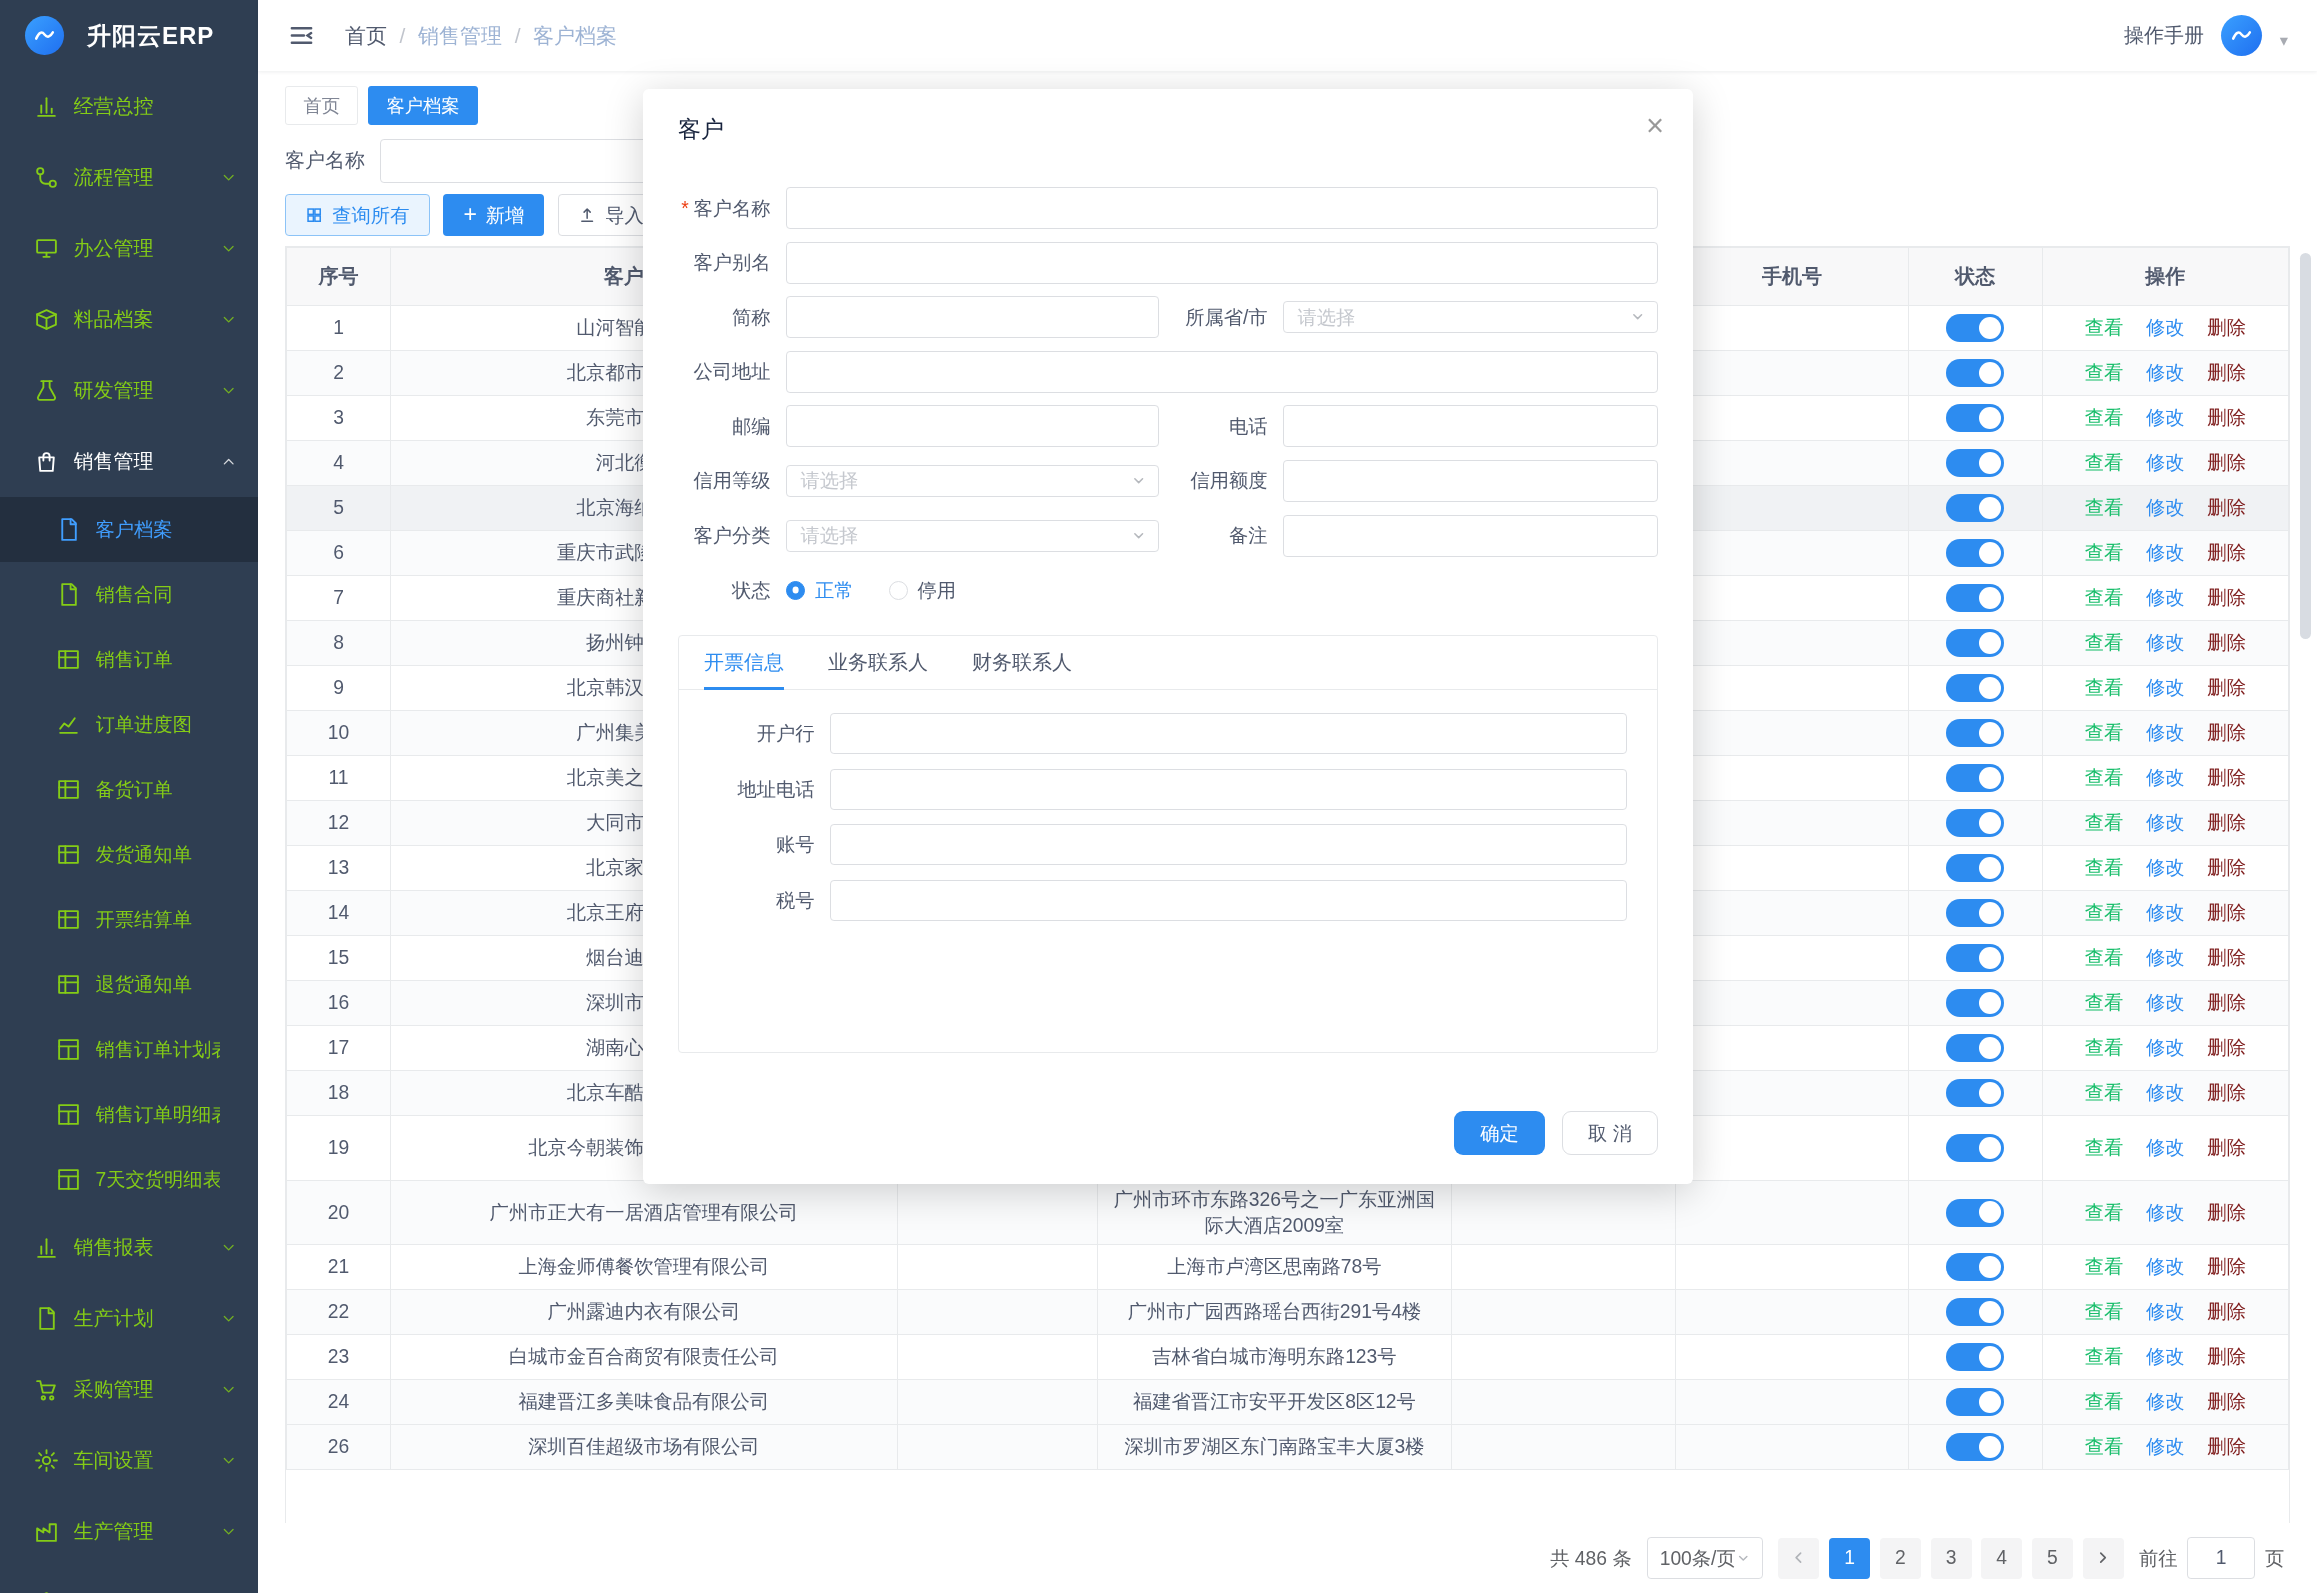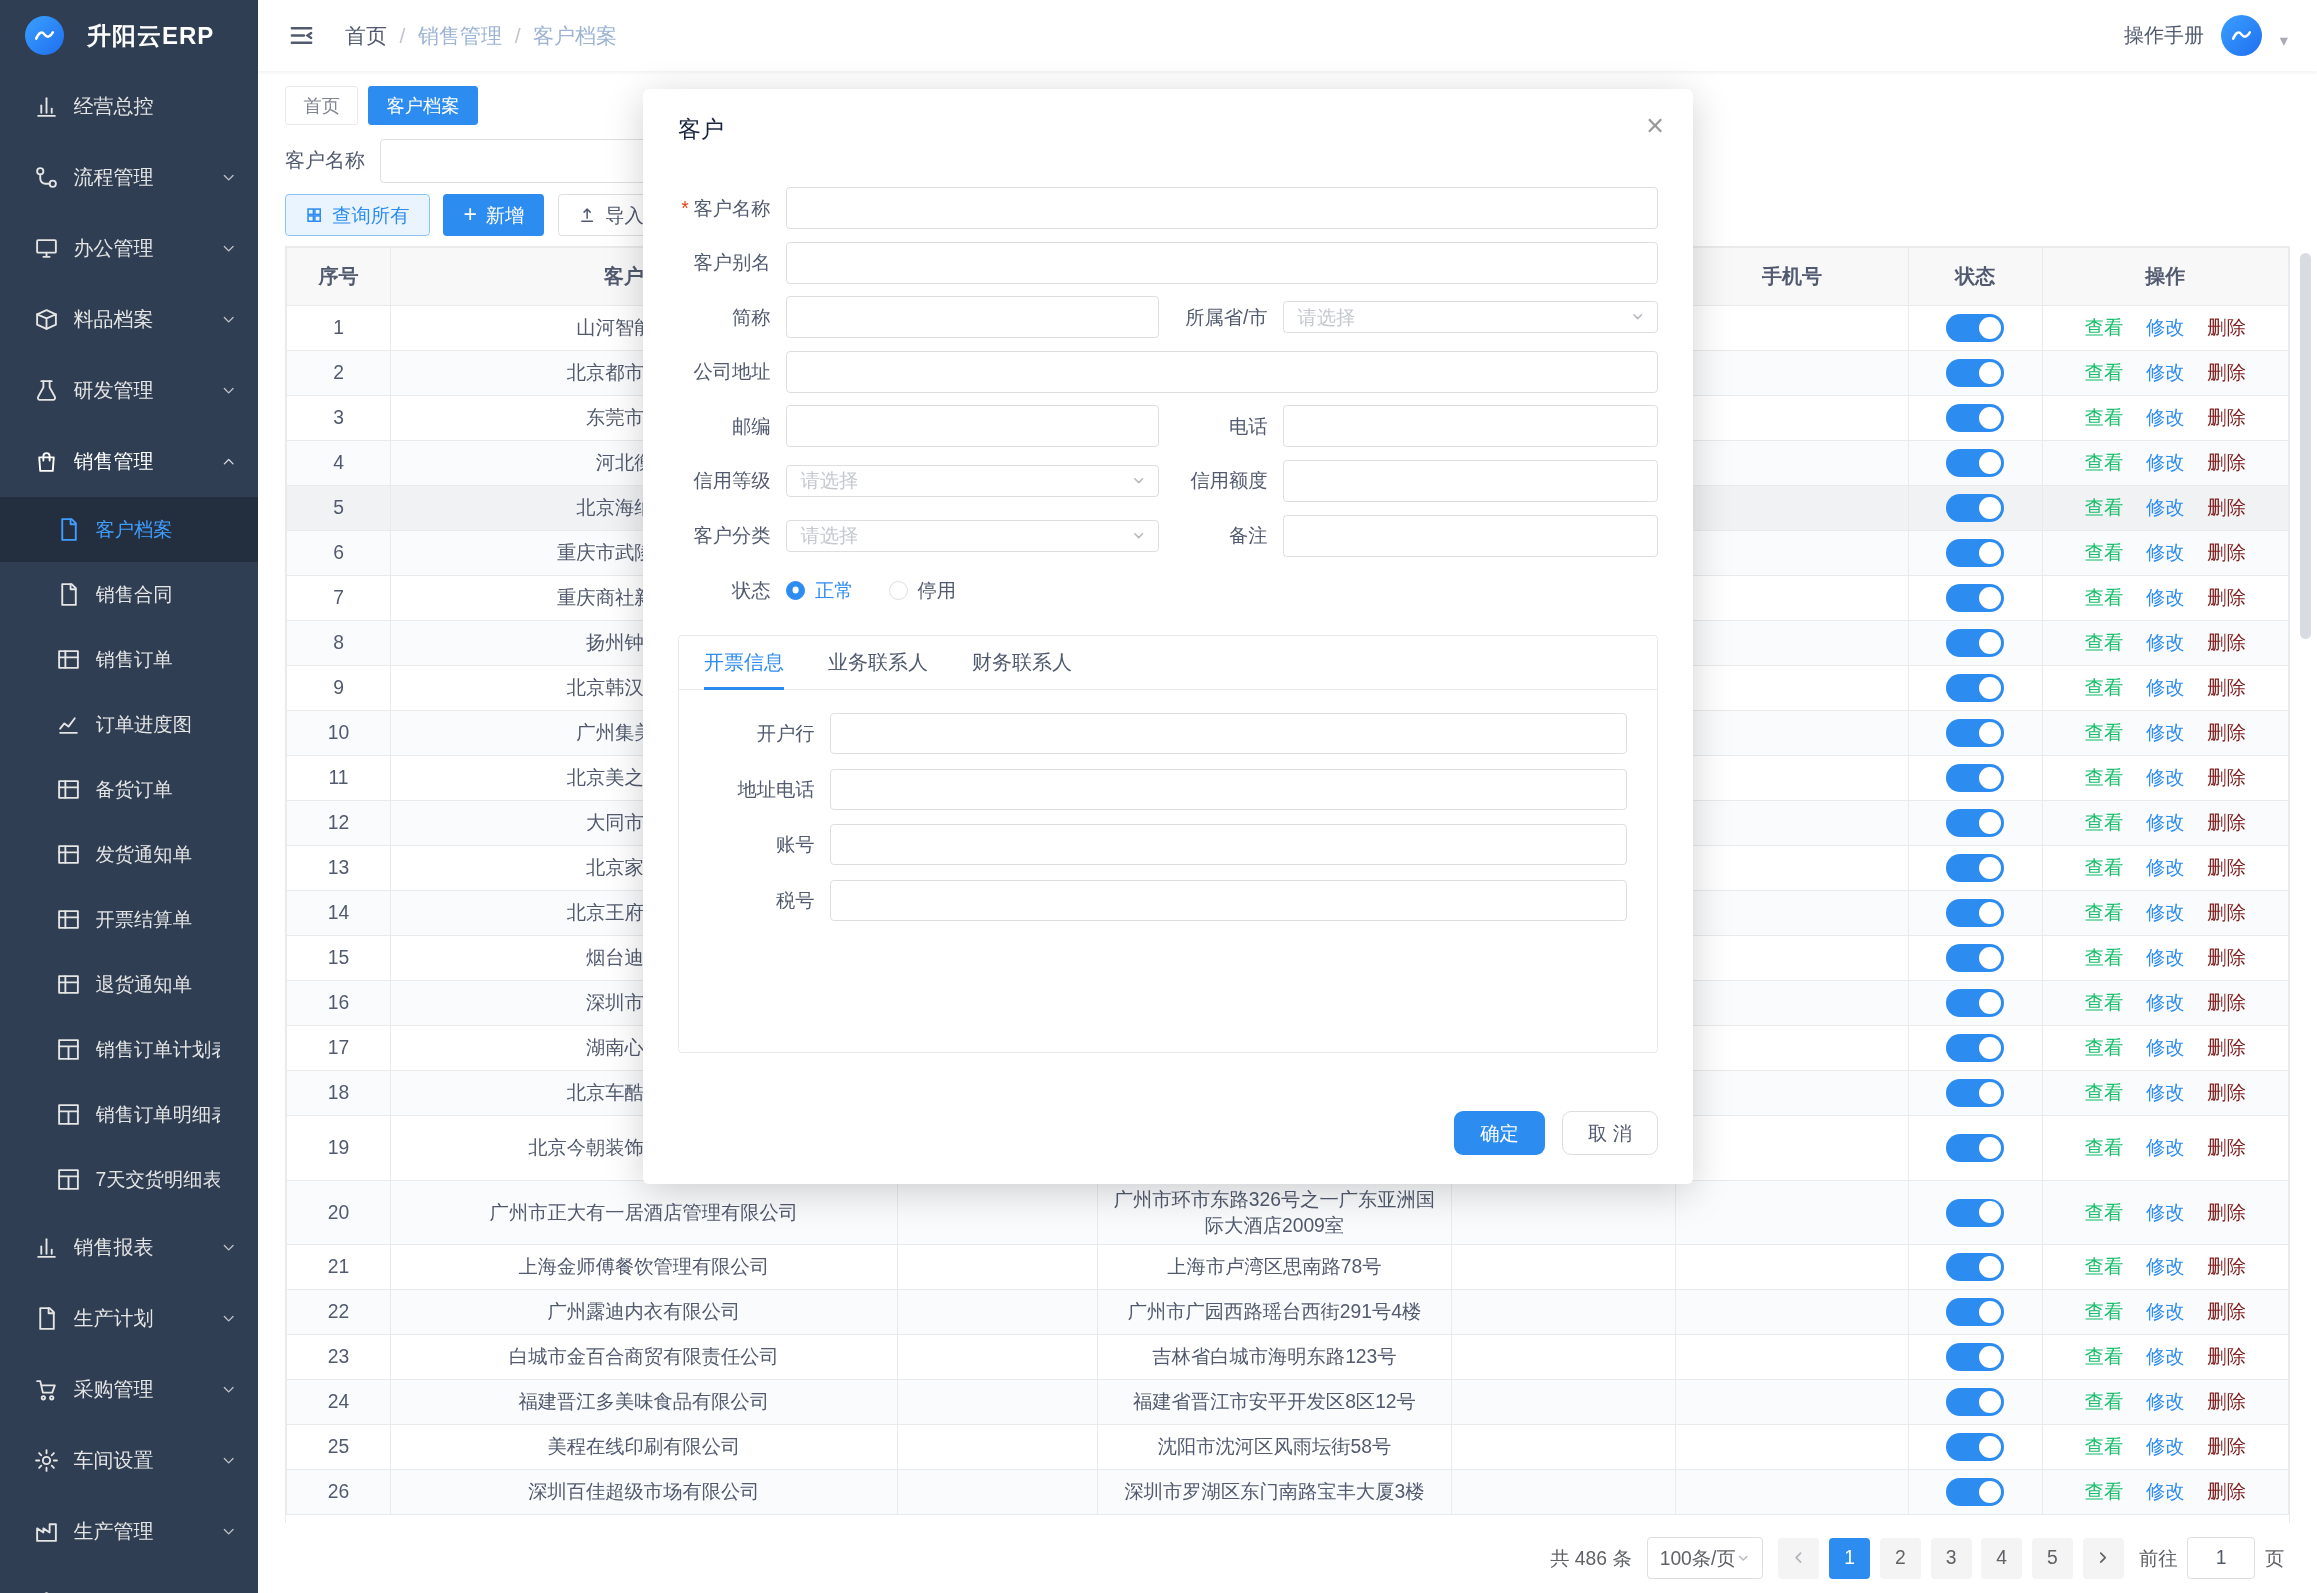--- a/index.html
+++ b/index.html
@@ -6,21 +6,21 @@
   html,body{width:2317px;height:1593px;overflow:hidden;background:#fff;
     font-family:"Liberation Sans","DejaVu Sans",sans-serif;color:#515a6e;}
   .app{display:flex;width:2317px;height:1593px;position:relative;}
 
   
   .sidebar{width:258px;height:100%;background:#2f3e52;flex-shrink:0;overflow:hidden;}
   .logo{height:71px;display:flex;align-items:center;gap:23px;padding-left:25px;}
   .logo-badge{width:39px;height:39px;border-radius:50%;background:linear-gradient(135deg,#3aa0ff,#1f6ff0);
     display:flex;align-items:center;justify-content:center;flex-shrink:0;}
   .logo-text{color:#fff;font-size:24px;font-weight:bold;letter-spacing:1px;}
-  .menu-item{height:71px;display:flex;align-items:center;padding:0 21px 0 34px;color:#e5e5e5;
+  .menu-item{height:71px;display:flex;align-items:center;padding:0 21px 0 34px;color:#84cc16;
     font-size:20px;cursor:pointer;}
   .menu-item.sub{height:65px;padding-left:56px;font-size:19.3px;}
   .menu-item.open{color:#ffffff;}
   .menu-item.active{background:#232f3f;color:#409eff;}
   .mi-icon{width:25px;height:25px;margin-right:14.5px;flex-shrink:0;display:flex;align-items:center;}
   .mi-label{flex:1;white-space:nowrap;overflow:hidden;}
   .mi-chevron{width:17.4px;height:17.4px;margin-left:auto;opacity:.8;display:flex;}
   .mi-chevron.up{transform:rotate(180deg);}
   .svg-icon{width:100%;height:100%;}
 
@@ -900,36 +900,20 @@
     <td></td>
     <td>
       <span class="switch"></span>
     </td>
     <td>
       <span class="link link-view">查看</span>
       <span class="link link-edit">修改</span>
       <span class="link link-del">删除</span>
     </td>
   </tr>
-              <tr>
-    <td>25</td>
-    <td>美程在线印刷有限公司</td>
-    <td></td>
-    <td>沈阳市沈河区风雨坛街58号</td>
-    <td></td>
-    <td></td>
-    <td>
-      <span class="switch"></span>
-    </td>
-    <td>
-      <span class="link link-view">查看</span>
-      <span class="link link-edit">修改</span>
-      <span class="link link-del">删除</span>
-    </td>
-  </tr>
               <tr class="even">
     <td>26</td>
     <td>深圳百佳超级市场有限公司</td>
     <td></td>
     <td>深圳市罗湖区东门南路宝丰大厦3楼</td>
     <td></td>
     <td></td>
     <td>
       <span class="switch"></span>
     </td>

